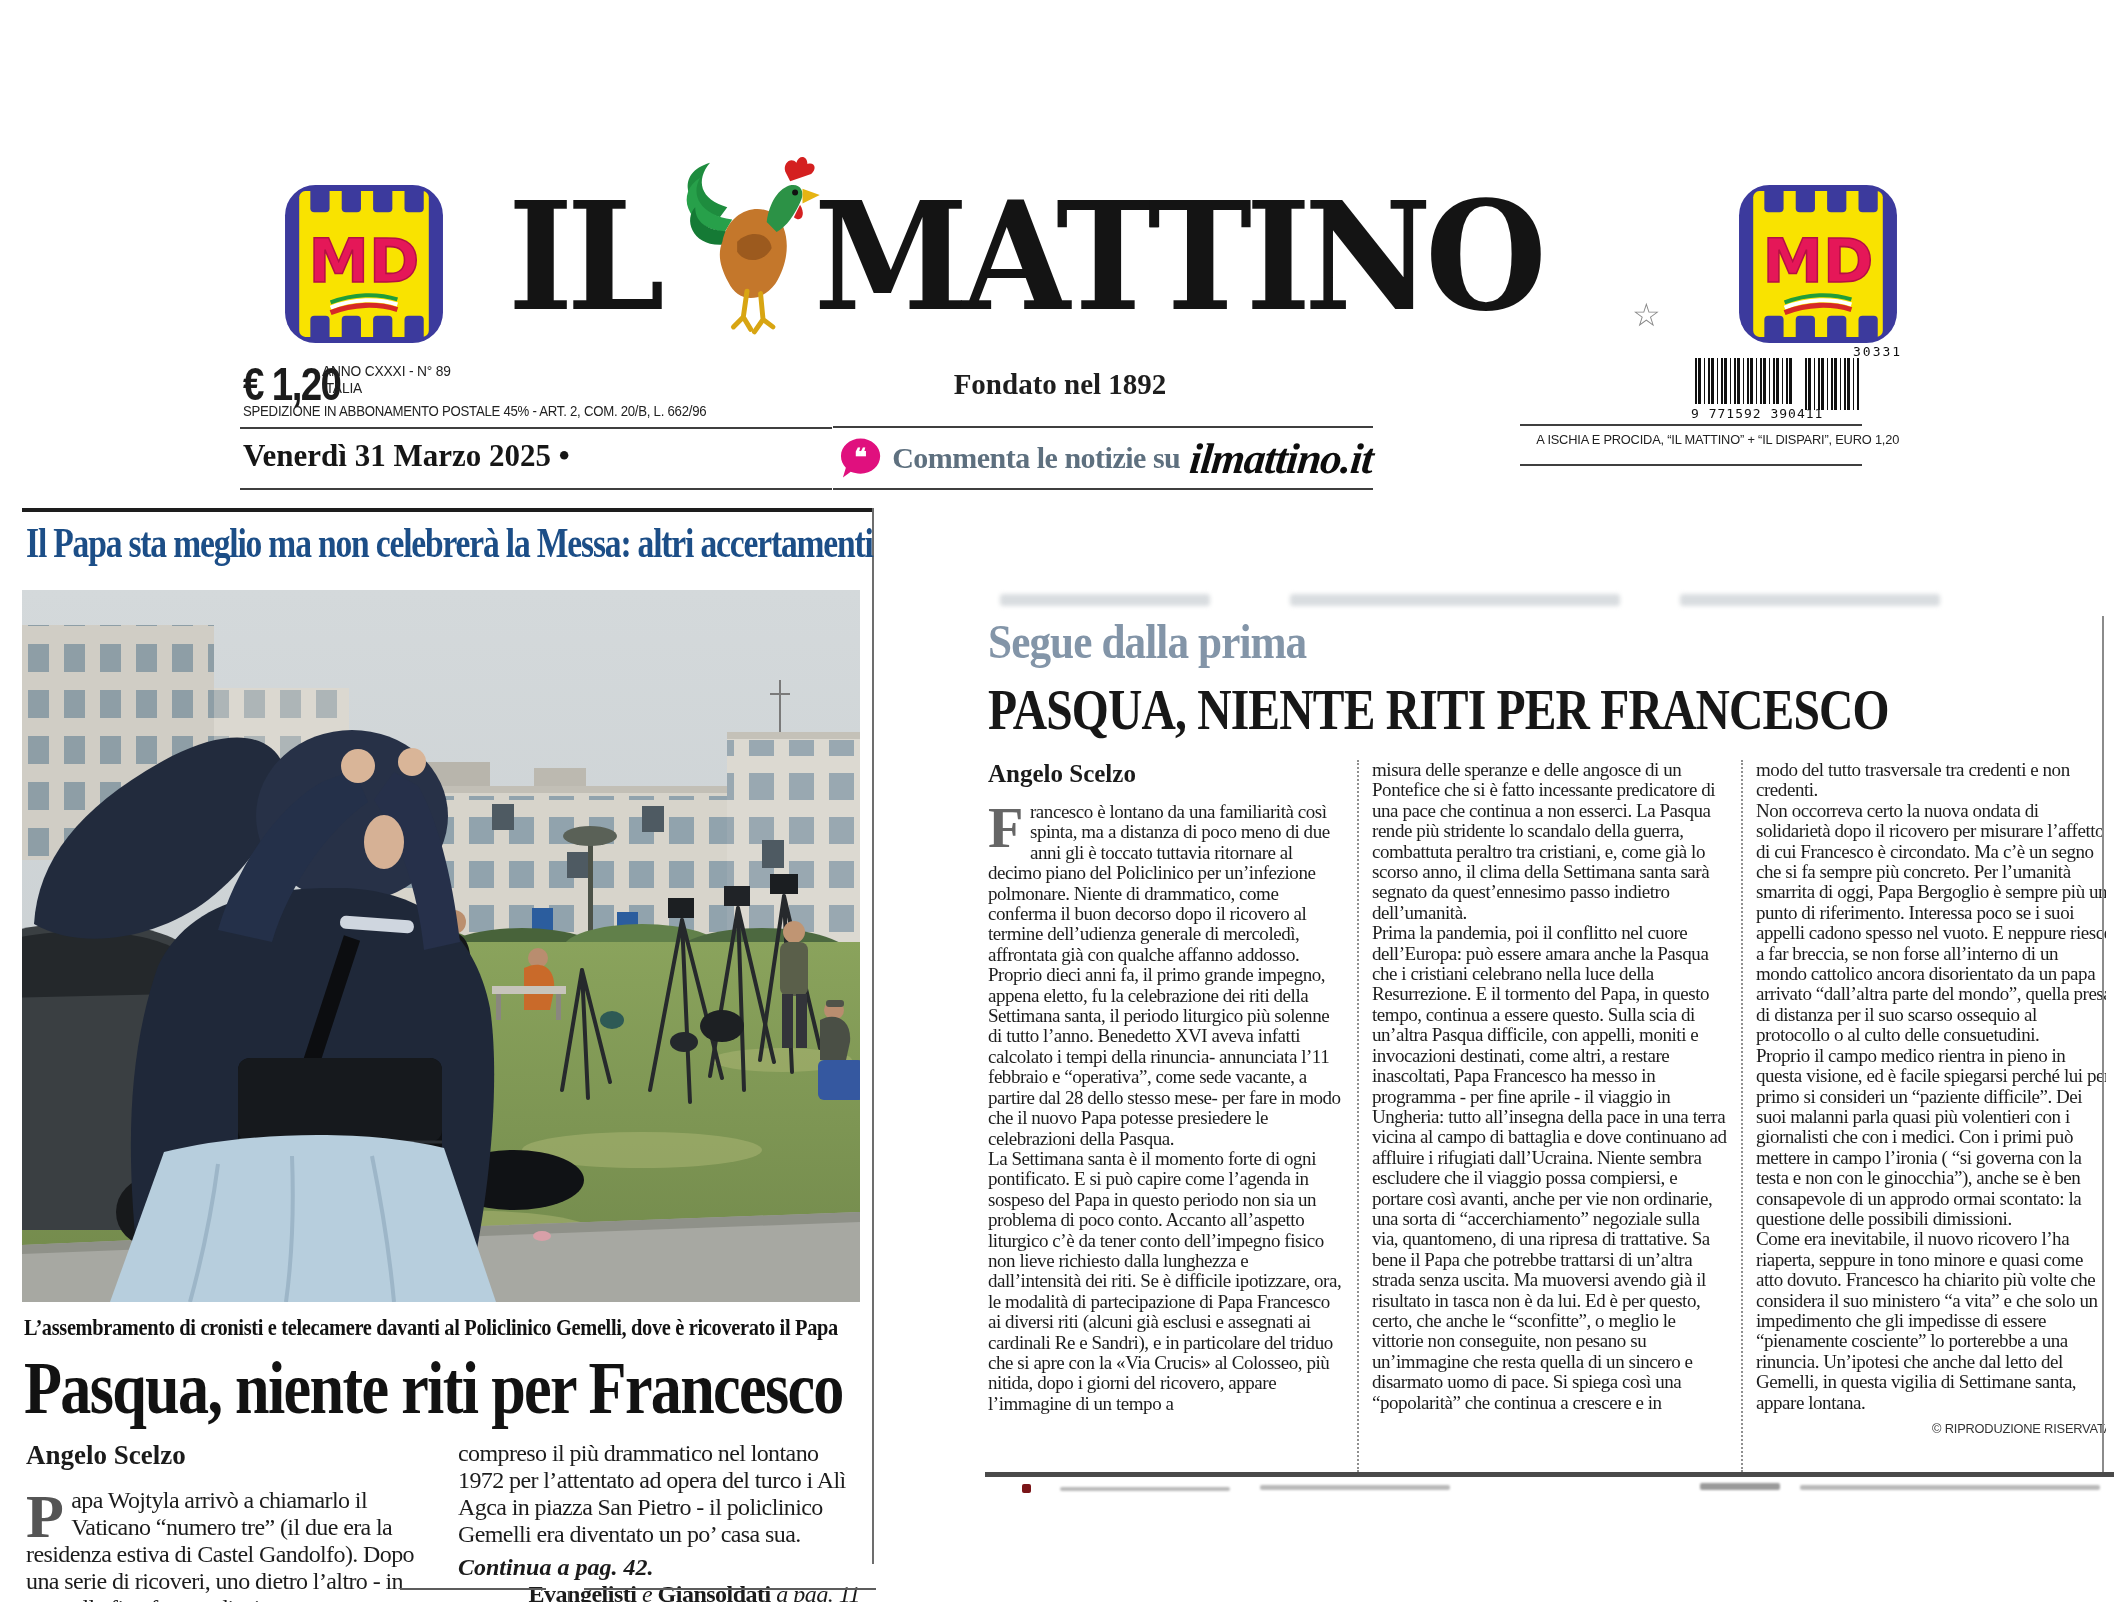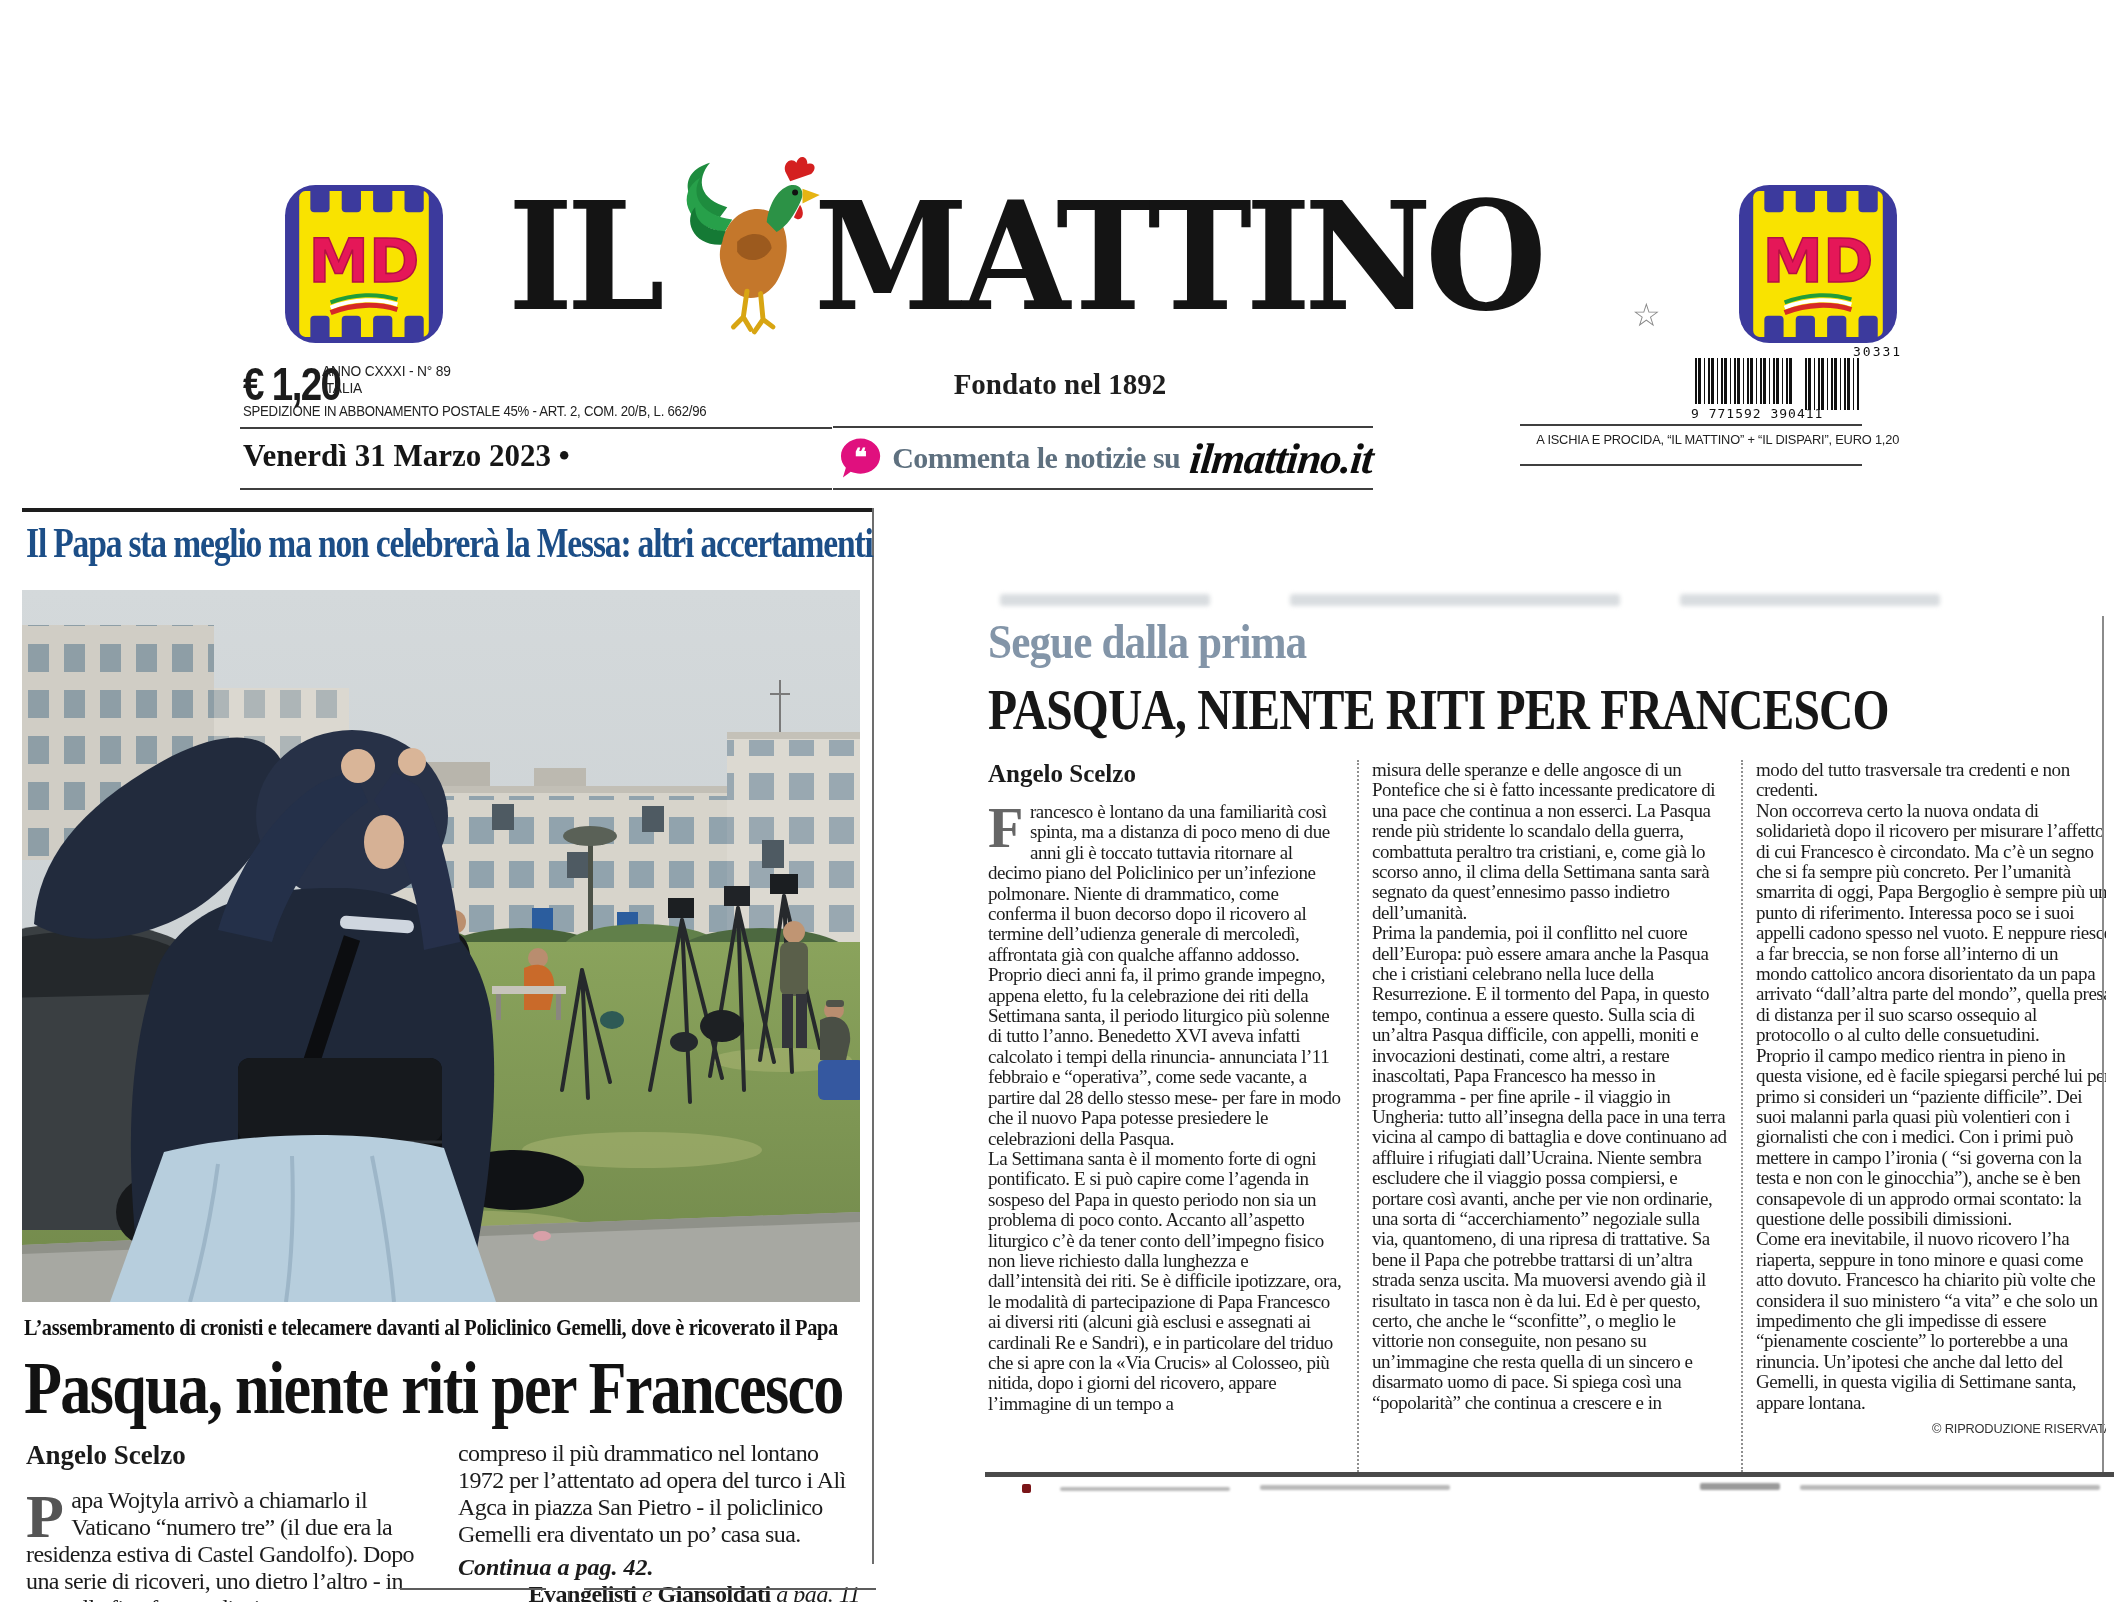--- a/index.html
+++ b/index.html
@@ -144,21 +144,21 @@
       <path d="M47,123 C70,114 94,114 113,120" stroke="#ffffff" stroke-width="4" fill="none"></path>
       <path d="M47,128 C70,119 94,119 113,125" stroke="#d62828" stroke-width="5" fill="none"></path>
     </svg>
   </div>
 
   <div class="abs price">€ 1,20</div>
   <div class="abs anno">ANNO CXXXI - N° 89
 ITALIA</div>
   <div class="abs sped">SPEDIZIONE IN ABBONAMENTO POSTALE 45% - ART. 2, COM. 20/B, L. 662/96</div>
   <div class="abs rule" style="left:240px;top:427px;width:592px;"></div>
-  <div class="abs dateline">Venerdì 31 Marzo 2023 •</div>
+  <div class="abs dateline">Venerdì 31 Marzo 2025 •</div>
   <div class="abs rule" style="left:240px;top:488px;width:592px;"></div>
 
   <div class="abs founded">Fondato nel 1892</div>
 
   <div class="abs comment-strip">
     <svg width="46" height="46" viewBox="0 0 44 44">
       <path d="M22,2 C33,2 42,10 42,20 C42,30 33,38 22,38 C18,38 15,37 12,36 L4,42 L7,32 C4,29 2,25 2,20 C2,10 11,2 22,2 Z" fill="#e0107e"></path>
       <text x="22" y="29" text-anchor="middle" font-size="24" font-weight="bold" fill="#ffffff" font-family="DejaVu Serif, serif">❝</text>
     </svg>
     <span class="comment-text">Commenta le notizie su</span>

